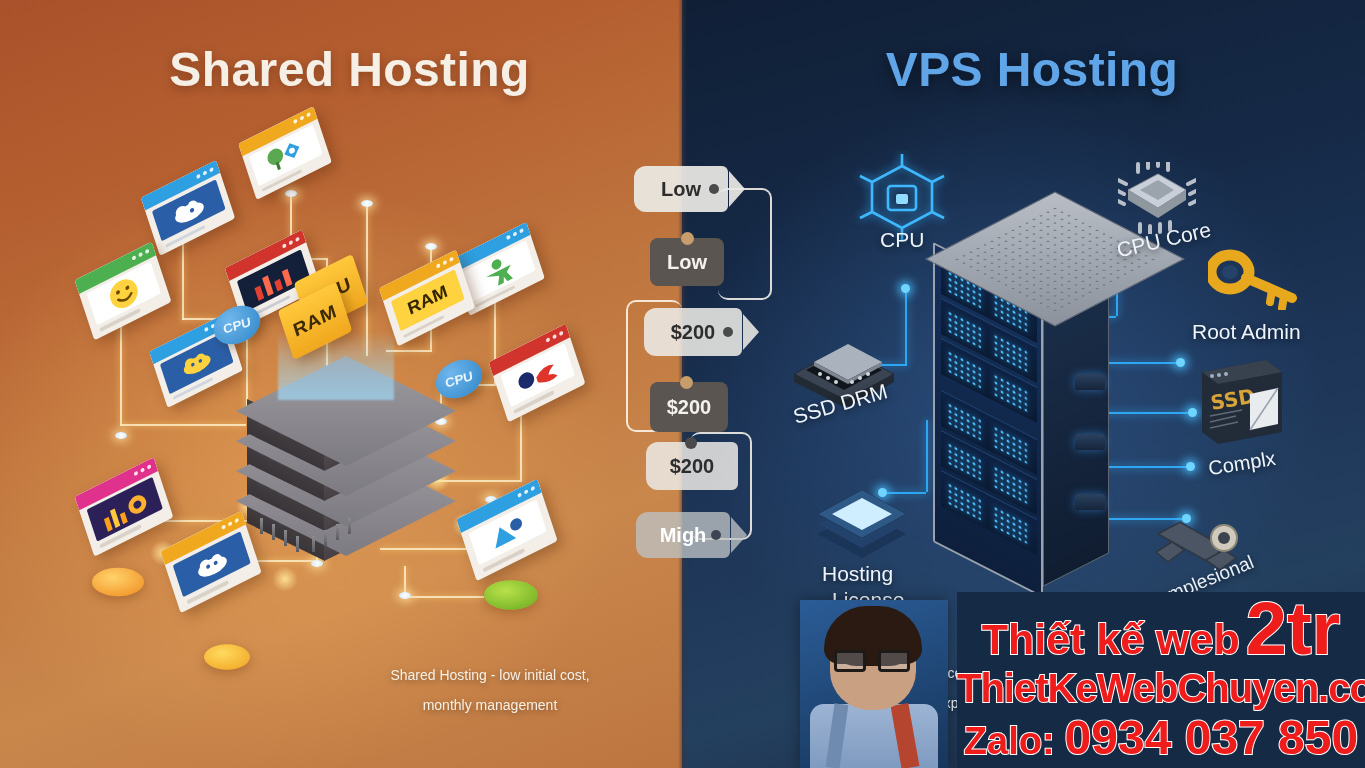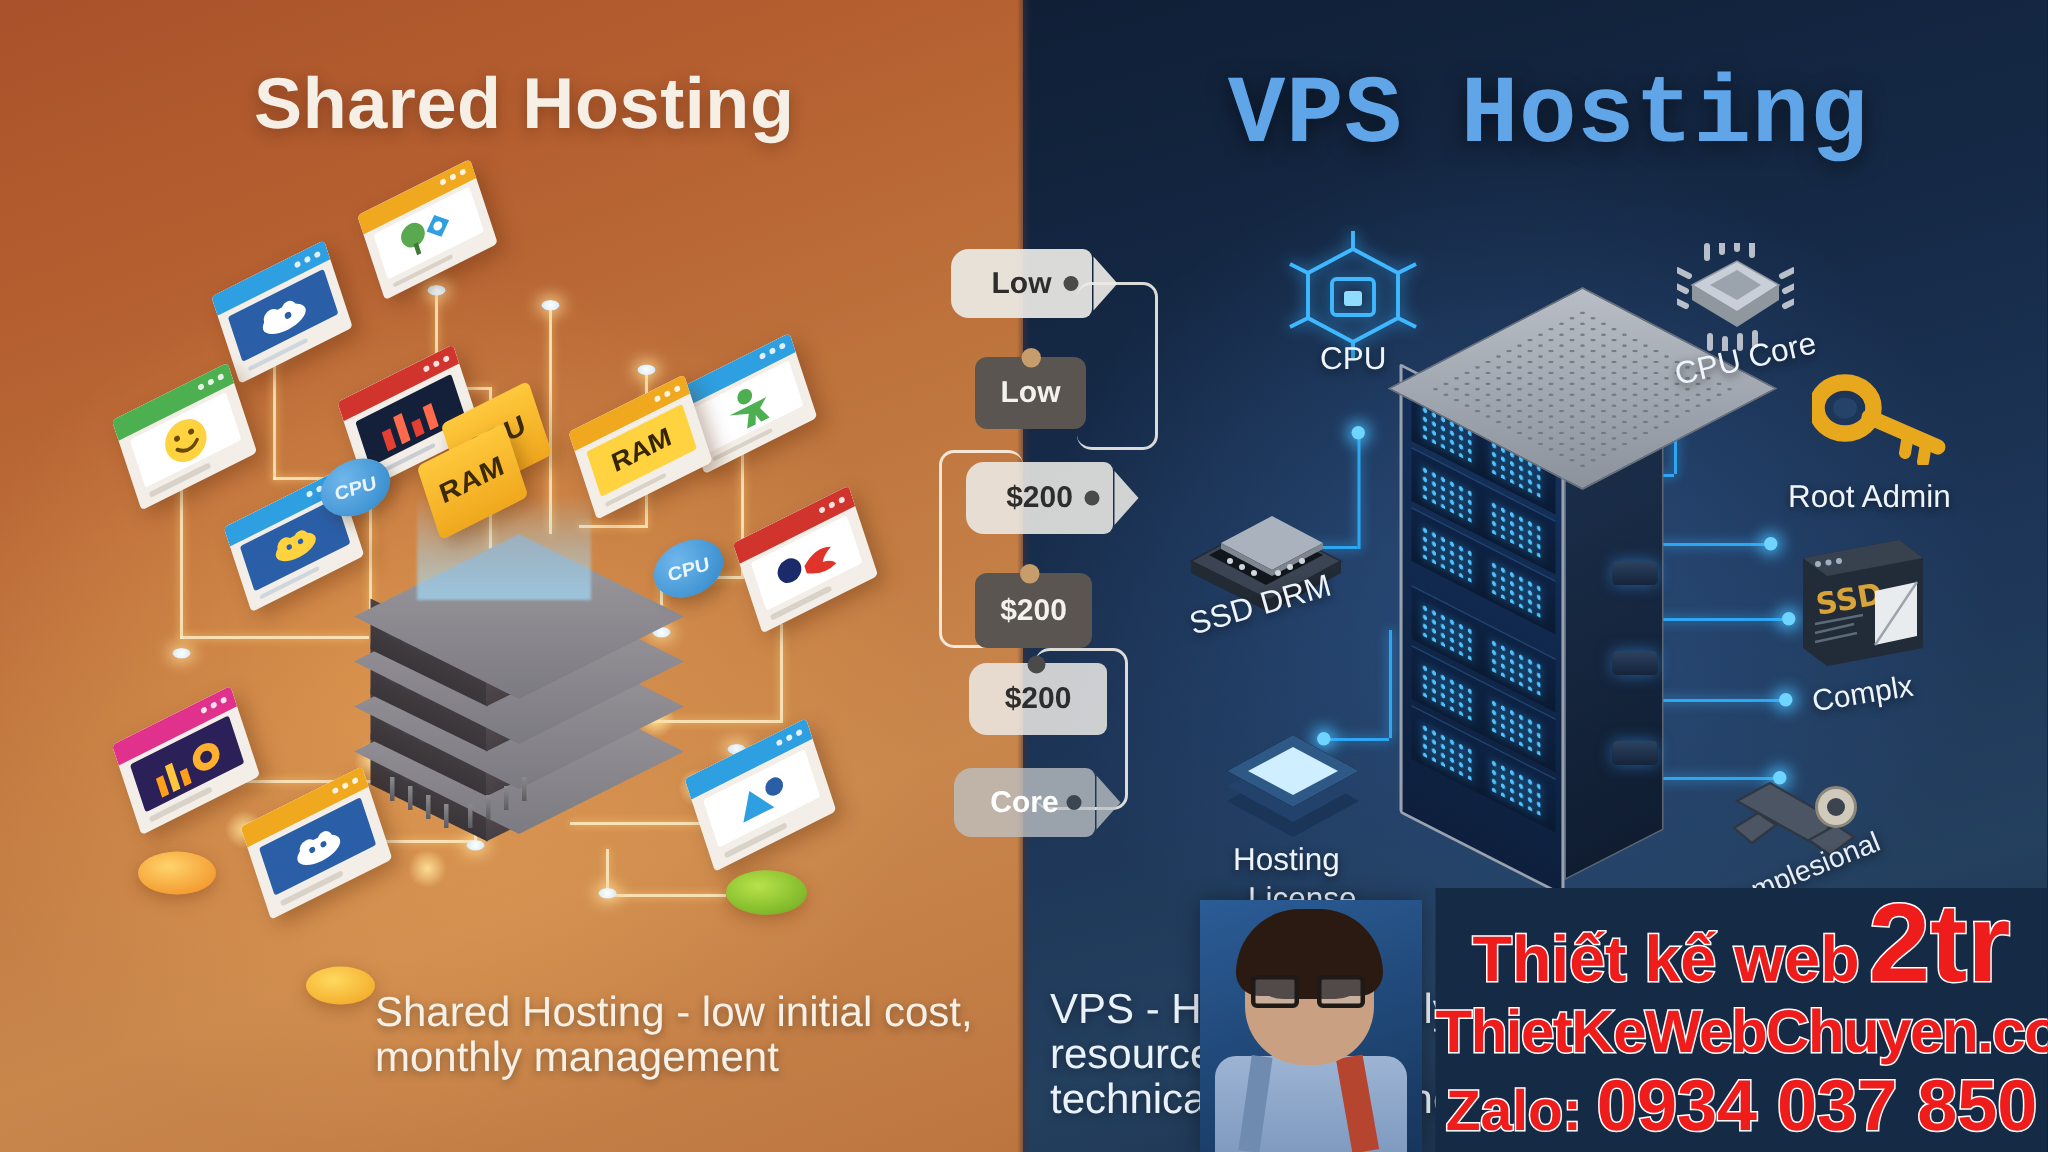--- a/index.html
+++ b/index.html
@@ -27,26 +27,26 @@
   }
 
   
   .title {
     position:absolute; font-weight:bold; letter-spacing:.4px;
     font-family:"Liberation Sans", sans-serif;
     padding-left:17px;
   }
   #title-left  { left:0; top:42; width:682px; text-align:center; font-size:48px; color:#f6efe6;
                  text-shadow:0 3px 10px rgba(60,20,0,.35); top:42px; }
-  #title-right { left:682px; top:42px; width:683px; text-align:center; font-size:64px; color:#5fa5e8;
-                 text-shadow:0 3px 14px rgba(0,0,0,.5);font-family:Liberation Mono, monospace; }
+  #title-right { left:682px; top:42px; width:683px; text-align:center; font-size:48px; color:#5fa5e8;
+                 text-shadow:0 3px 14px rgba(0,0,0,.5); }
 
   
   .caption {
-    position:absolute; font-size:28px; line-height:30px;
+    position:absolute; text-align:center; font-size:14px; line-height:30px;
     color:#f3ece2; text-shadow:0 2px 6px rgba(0,0,0,.35);
   }
   #caption-left  { left:250px; top:660px; width:480px; color:#f7f0e6; }
   #caption-right { left:700px; top:658px; width:520px; color:#e9f1fa; }
 
   
   .card {
     position:absolute;
     transform: matrix(0.94,-0.47,0.30,0.91,0,0);
     transform-origin:50% 50%;
@@ -571,21 +571,21 @@
 
     <div class="ptag" style="left:646px;top:442px;width:92px;height:48px;">
       <div class="body" style="background:rgba(236,234,230,.85);color:#2d2d2d;">
         <span>$200</span>
         <span class="hole" style="left:42%;top:-5px;width:12px;height:12px;background:#4a4a4a;"></span>
       </div>
     </div>
 
     <div class="ptag" style="left:636px;top:512px;width:94px;height:46px;">
       <div class="body" style="background:rgba(190,193,196,.78);color:#ffffff;">
-        <span>Core</span>
+        <span>Migh</span>
         <span class="hole" style="right:9px;top:50%;margin-top:-5px;background:#3c4652;"></span>
       </div>
       <div class="nib" style="border-left:16px solid rgba(190,193,196,.78);"></div>
     </div>
   </div>
 
   <div>
     <div class="bwire v" style="left:905px;top:290px;height:76px;"></div>
     <div class="bnode" style="left:901px;top:284px;"></div>
     <div class="bwire h" style="left:848px;top:364px;width:57px;"></div>

